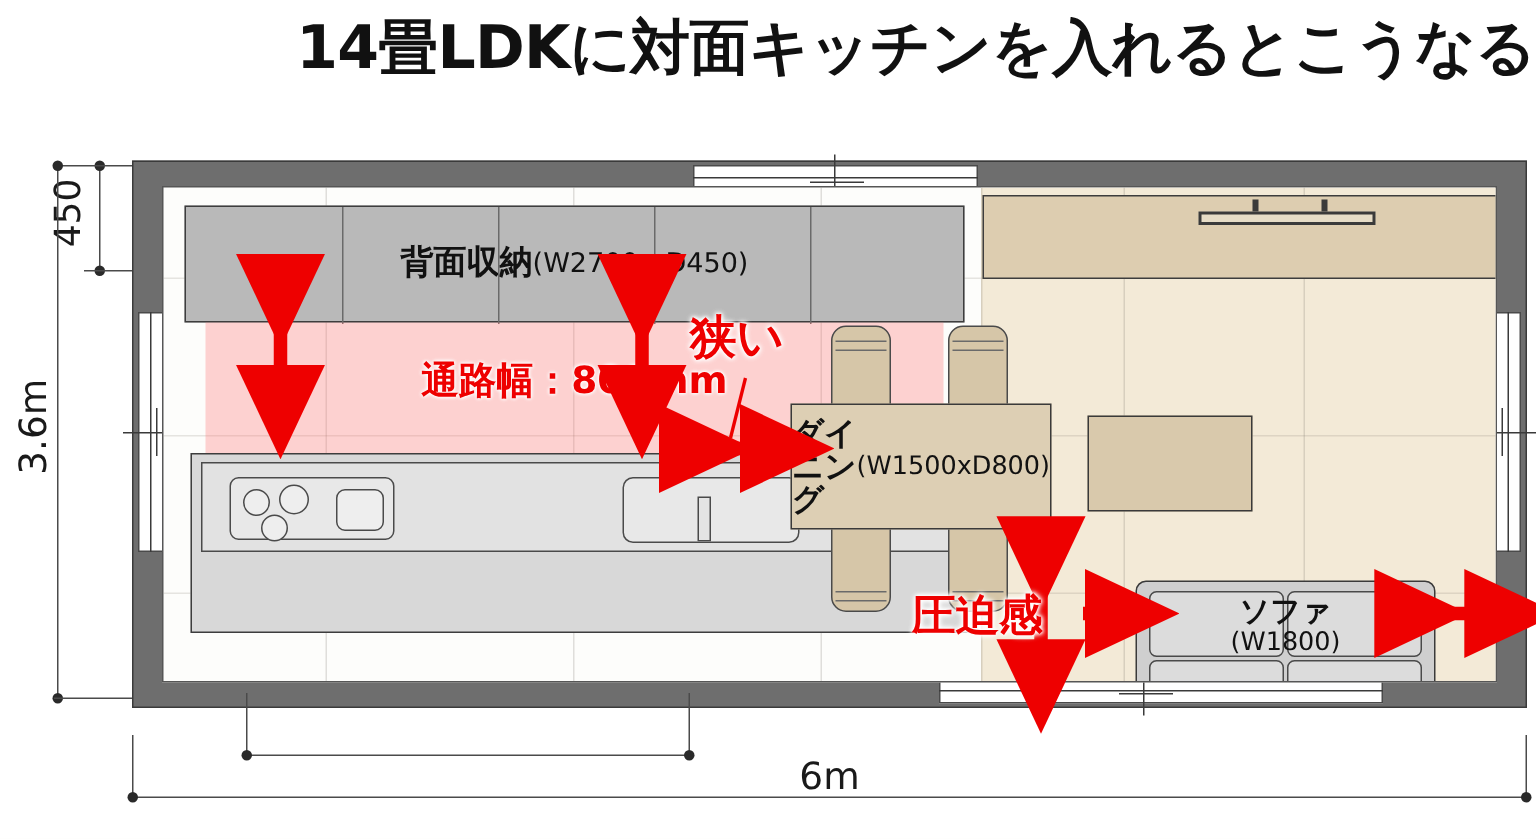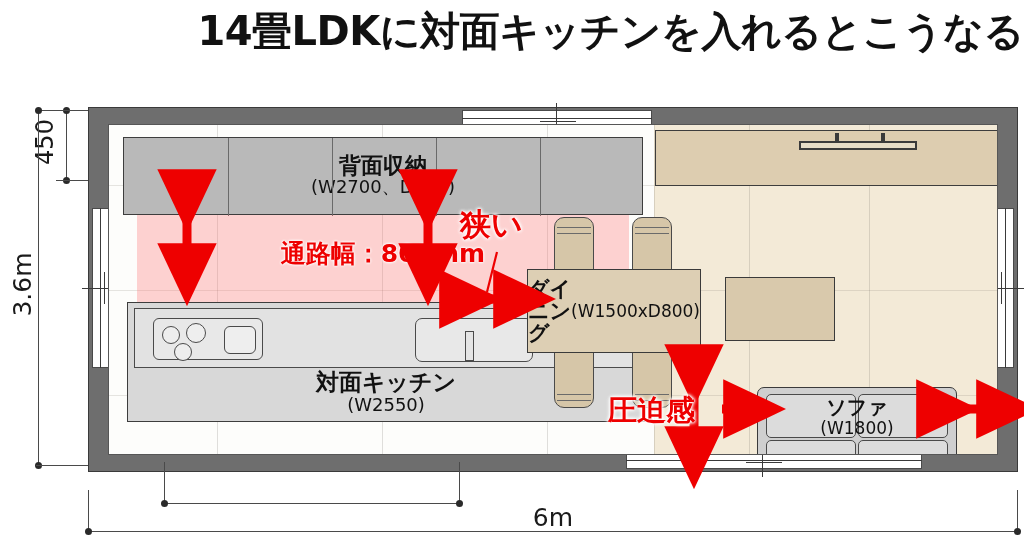--- a/index.html
+++ b/index.html
@@ -45,21 +45,21 @@
   .grid-h{position:absolute;left:0;height:1px;width:890px;background:rgba(120,115,105,.18);}
 
   
   .win{position:absolute;background:#ffffff;border:1px solid #4a4a4a;box-sizing:border-box;}
   .win-mark{position:absolute;background:#3a3a3a;}
 
   
   .back-cab{
     position:absolute;left:14px;top:12px;width:520px;height:78px;
     background:#b9b9b9;border:1px solid #3d3d3d;box-sizing:border-box;
-    display:flex;flex-direction:column;align-items:center;justify-content:center;
+    display:flex;flex-direction:row;align-items:center;justify-content:center;
   }
   .back-cab .ln1{font-size:22px;font-weight:bold;color:#111;line-height:1.05;
      font-family:"DejaVu Sans","Liberation Sans",sans-serif;}
   .back-cab .ln2{font-size:18px;color:#111;line-height:1.15;
      font-family:"DejaVu Sans","Liberation Sans",sans-serif;}
   .cab-seg{position:absolute;top:0;width:1px;height:78px;background:#6a6a6a;}
 
   .aisle{
     position:absolute;left:28px;top:90px;width:492px;height:88px;
     background:rgba(255,110,110,.30);
@@ -239,24 +239,20 @@
         <div class="hob">
           <div class="burner" style="left:8px;top:7px;width:16px;height:16px;"></div>
           <div class="burner" style="left:32px;top:4px;width:18px;height:18px;"></div>
           <div class="burner" style="left:20px;top:24px;width:16px;height:16px;"></div>
           <div class="hob-rect"></div>
         </div>
         <div class="sink"></div>
       </div>
       <div class="faucet"></div>
     </div>
-    <div class="kitchen-label">
-      <div class="ln1">対面キッチン</div>
-      <div class="ln2">(W2550)</div>
-    </div>
 
     <div class="chair up" style="left:445px;top:92px;">
       <div class="chair-rail" style="top:9px;"></div>
       <div class="chair-rail" style="top:15px;"></div>
     </div>
     <div class="chair up" style="left:523px;top:92px;">
       <div class="chair-rail" style="top:9px;"></div>
       <div class="chair-rail" style="top:15px;"></div>
     </div>
 

